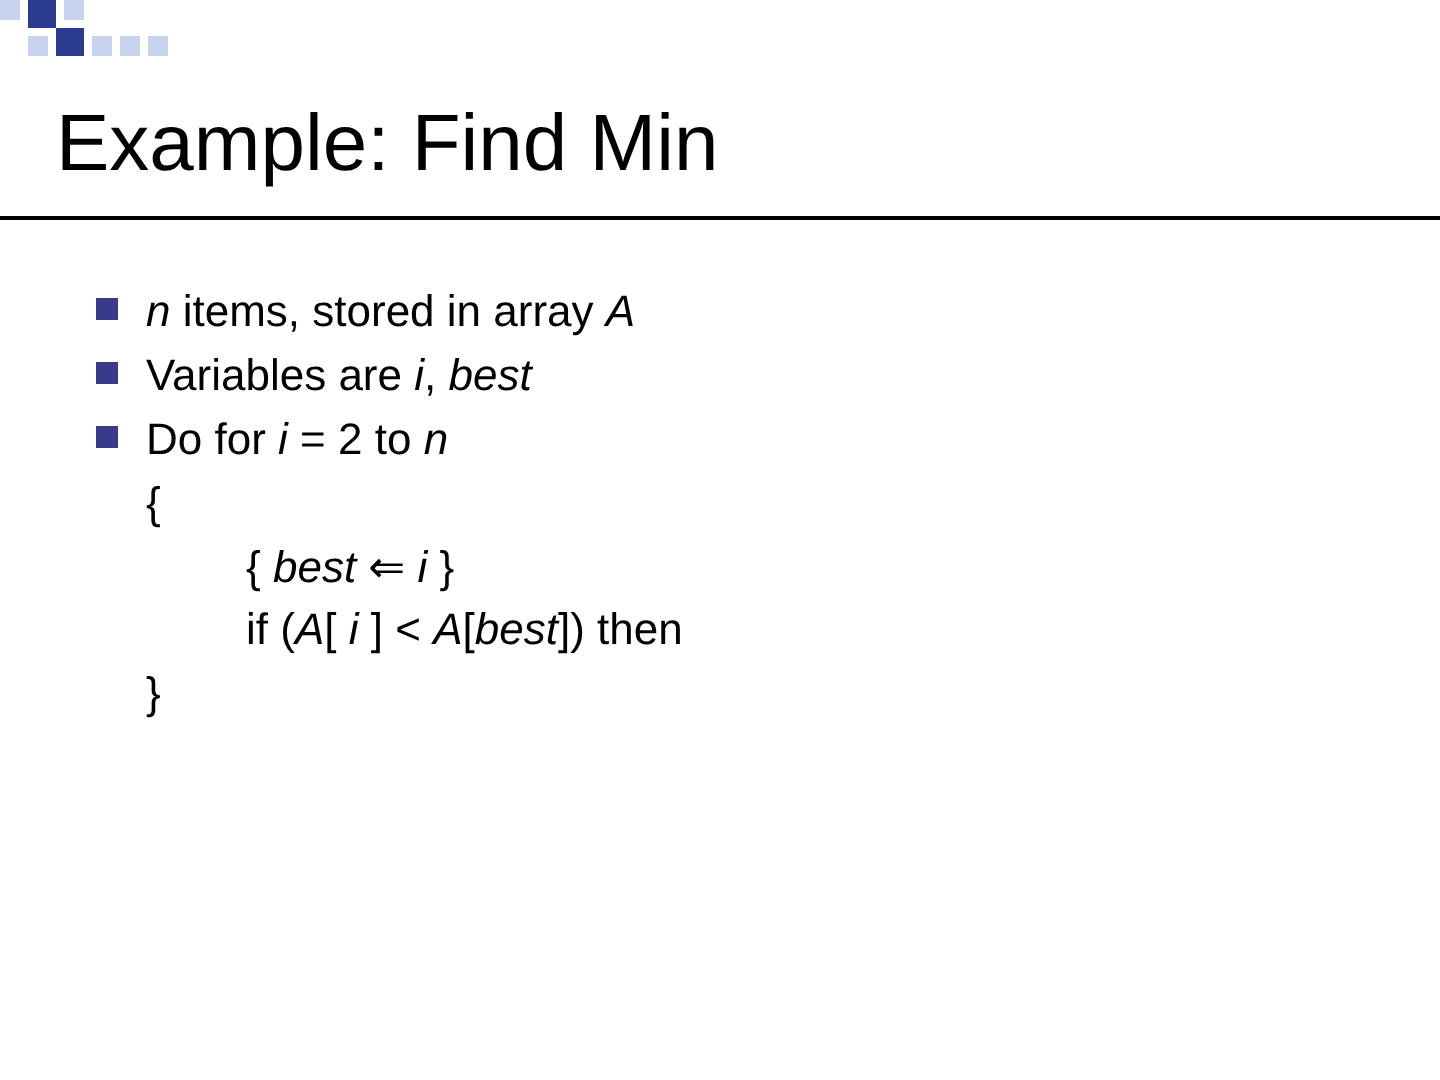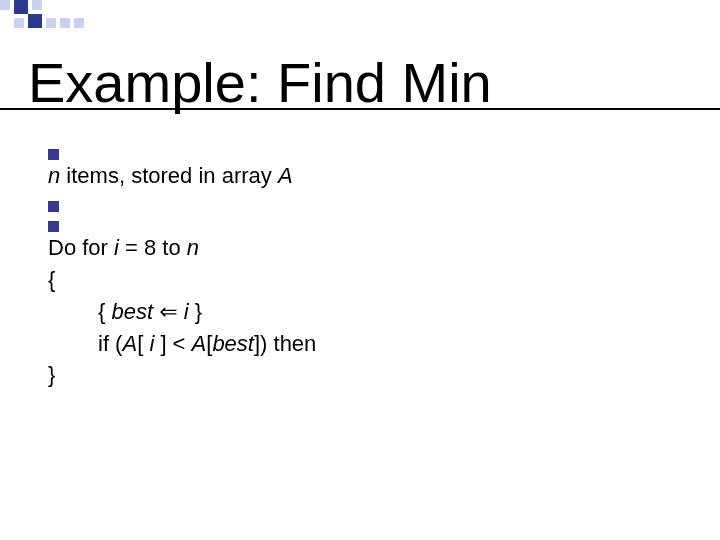--- a/index.html
+++ b/index.html
@@ -15,42 +15,41 @@
   }
   .corner-deco {
     position: absolute;
     top: 0;
     left: 0;
   }
   .title {
     position: absolute;
     top: 50px;
     left: 28px;
-    font-size: 56px;
+    font-size: 40px;
     font-weight: normal;
   }
   .underline {
     position: absolute;
     top: 108px;
     left: 0;
     width: 720px;
     height: 2px;
     background: #000;
   }
   .content {
     position: absolute;
     top: 140px;
     left: 48px;
     font-size: 22px;
     line-height: 1.45;
   }
   .row {
     display: flex;
     align-items: flex-start;
-    flex-direction: column;
   }
   .bullet {
     width: 11px;
     height: 11px;
     background: #3a3a8a;
     margin-top: 9px;
     margin-right: 14px;
     flex: 0 0 auto;
   }
   .no-bullet-pad {
@@ -84,27 +83,30 @@
 
   <div class="row">
     <span class="bullet"></span>
     <span>
       <span class="ital">n</span><span> items, stored in array </span><span class="ital">A</span>
     </span>
   </div>
 
   <div class="row">
     <span class="bullet"></span>
+    <span>
+      <span>Variables are </span><span class="ital">i</span><span>, </span><span class="ital">best</span>
+    </span>
   </div>
 
 
   <div class="row">
     <span class="bullet"></span>
     <span>
-      <span>Do for </span><span class="ital">i</span><span> = 8 to </span><span class="ital">n</span>
+      <span>Do for </span><span class="ital">i</span><span> = 2 to </span><span class="ital">n</span>
     </span>
   </div>
 
   <div class="row">
     <span class="no-bullet-pad"></span>
     <span>{</span>
   </div>
 
   <div class="row">
     <span class="no-bullet-pad"></span>

